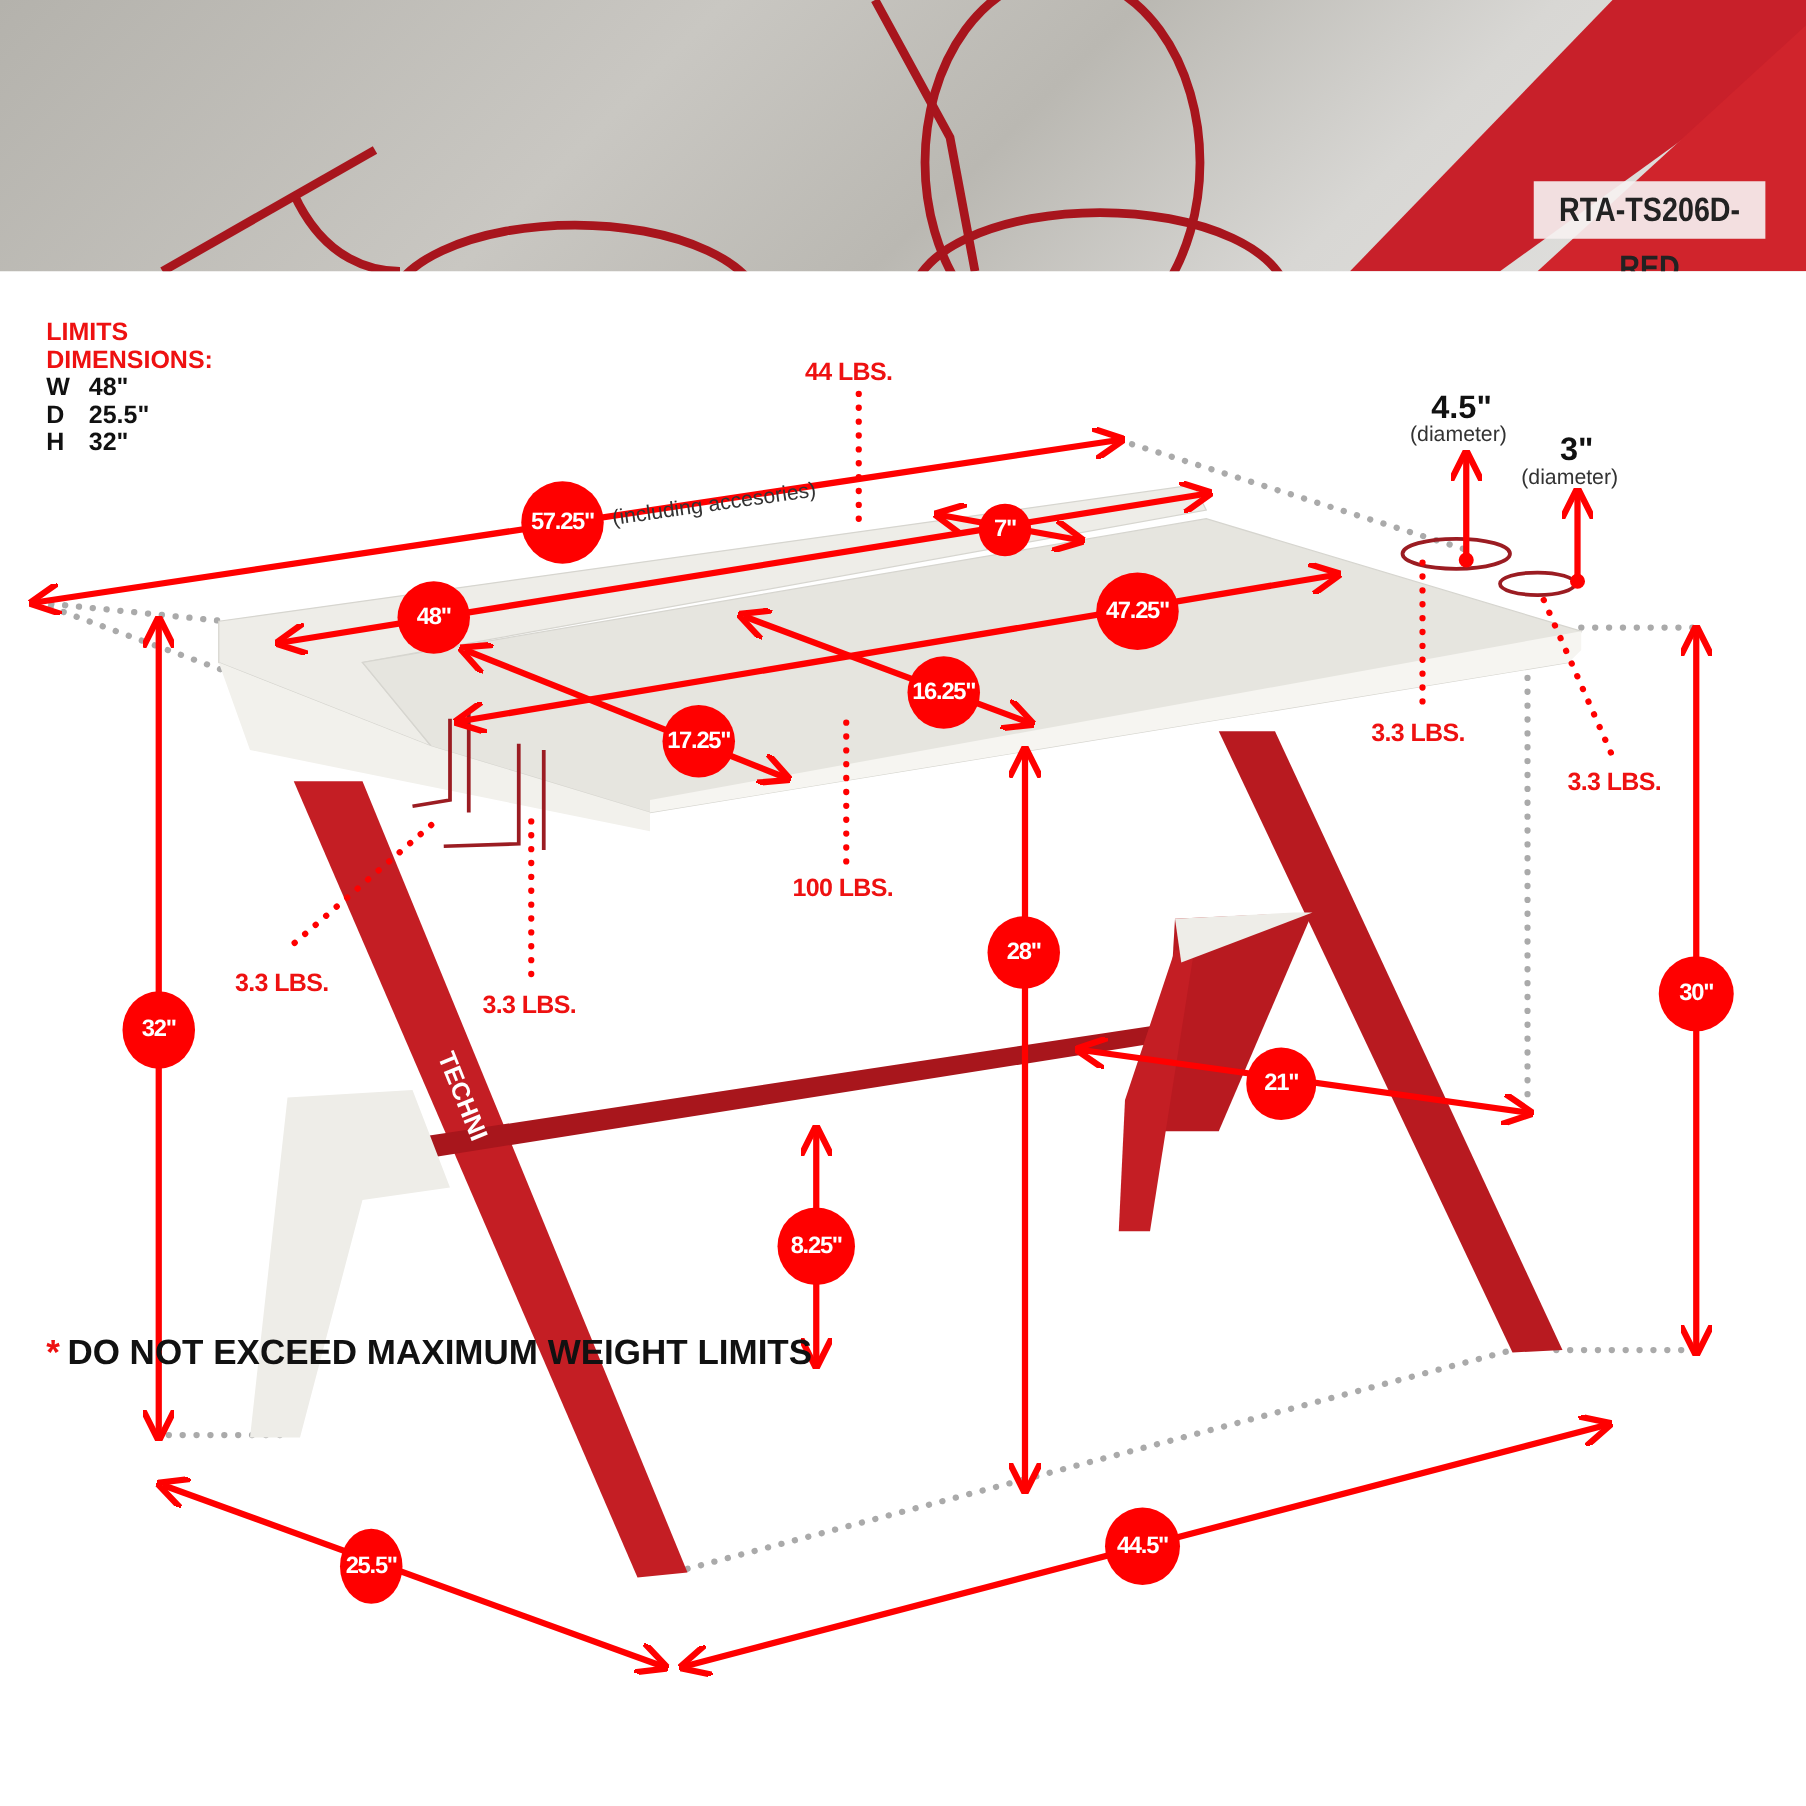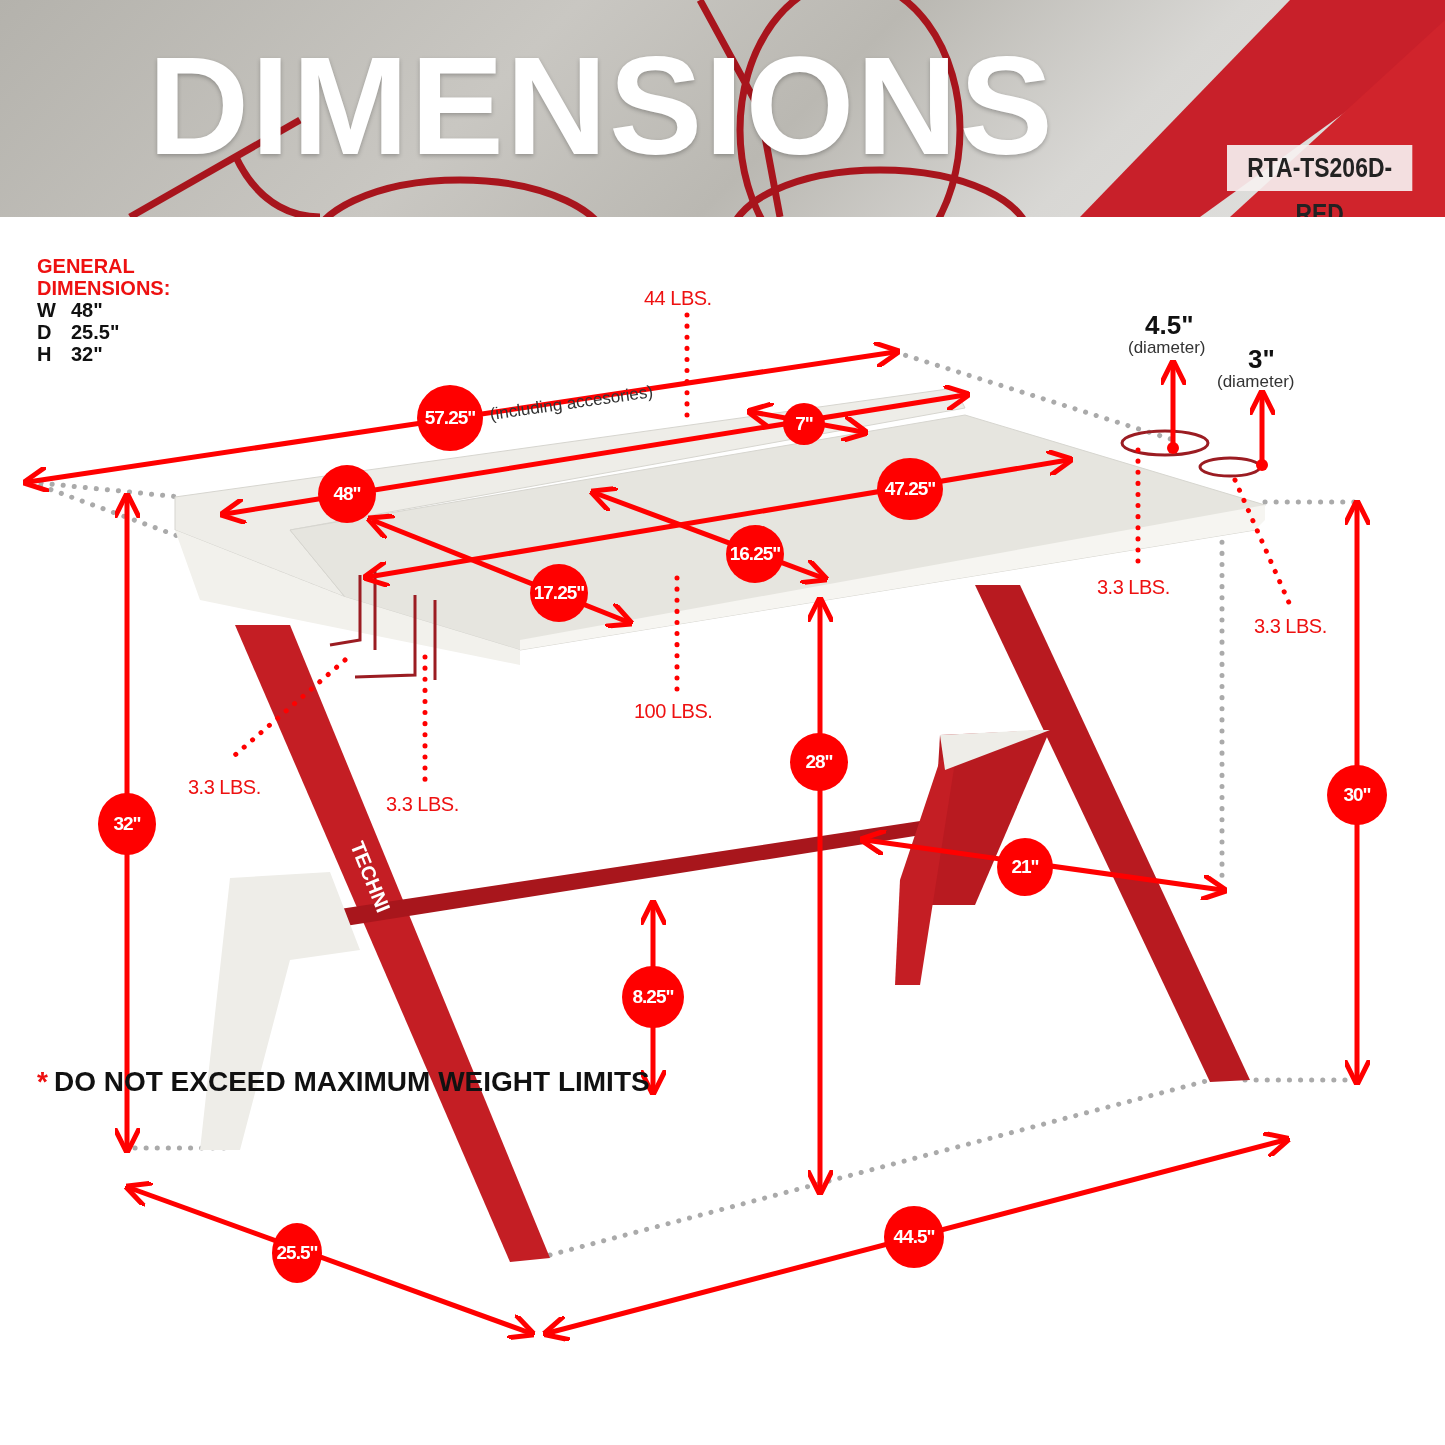--- a/index.html
+++ b/index.html
@@ -5,21 +5,21 @@
   html, body { margin:0; padding:0; }
   body { width:1445px; height:1445px; position:relative; overflow:hidden; background:#ffffff; font-family:"Liberation Sans", sans-serif; }
   .banner { position:absolute; left:0; top:0; width:1445px; height:217px; overflow:hidden;
     background: linear-gradient(135deg, #b4b2ac 0%, #c9c7c2 35%, #bab8b2 55%, #d8d7d4 75%, #e2e2e0 100%); }
   .banner-title { position:absolute; left:148px; top:36px; font-size:140px; font-weight:700; color:#ffffff; letter-spacing:2px; line-height:1; text-shadow:0 2px 4px rgba(0,0,0,0.25); font-family:"Liberation Sans", sans-serif; }
   .sku { position:absolute; left:1227px; top:145px; width:218px; height:46px; background:rgba(245,240,240,0.92); color:#222; font-size:27px; font-weight:700; line-height:46px; text-align:center; font-family:"Liberation Sans Narrow","Liberation Sans", sans-serif; transform:scaleX(0.85); transform-origin:left center; }
   .gen { position:absolute; left:37px; top:255px; font-weight:700; font-size:20px; line-height:22px; }
   .gen .h { color:#ee1111; }
   .gen .row { color:#111; }
   .gen .row span.k { display:inline-block; width:34px; }
-  .label { position:absolute; font-weight:400; color:#ee1111; font-size:20px; white-space:nowrap; letter-spacing:-0.5px; }
+  .label { position:absolute; font-weight:700; color:#ee1111; font-size:20px; white-space:nowrap; letter-spacing:-0.5px; }
   .blk { position:absolute; font-weight:700; color:#111; white-space:nowrap; }
   .sub { position:absolute; color:#333; font-size:17px; white-space:nowrap; }
   .badge { position:absolute; background:#ff0000; color:#fff; font-weight:700; border-radius:50%; display:flex; align-items:center; justify-content:center; font-size:19px; letter-spacing:-1px; }
   .warn { position:absolute; left:37px; top:1065px; font-weight:700; font-size:28px; color:#111; white-space:nowrap; }
   .warn .star { color:#ee1111; margin-right:6px; }
 </style>
 </head>
 <body>
 
 <div class="banner">
@@ -28,26 +28,25 @@
     <polygon points="1230,217 1445,20 1445,217" fill="#d0242c"></polygon>
     <g fill="none" stroke="#a8151d" stroke-width="7">
       <ellipse cx="850" cy="130" rx="110" ry="150"></ellipse>
       <ellipse cx="880" cy="240" rx="150" ry="70"></ellipse>
       <ellipse cx="460" cy="250" rx="150" ry="70"></ellipse>
       <path d="M235,155 C260,210 300,217 320,217"></path>
       <path d="M700,0 L760,110 L780,217"></path>
       <path d="M130,217 L300,120"></path>
     </g>
   </svg>
-  <div class="banner-title">DIMENSIONS</div>
   <div class="sku">RTA-TS206D-RED</div>
 </div>
 
 <div class="gen">
-  <div class="h">GENERAL</div>
+  <div class="h">LIMITS</div>
   <div class="h">DIMENSIONS:</div>
   <div class="row"><span class="k">W</span><span>48"</span></div>
   <div class="row"><span class="k">D</span><span>25.5"</span></div>
   <div class="row"><span class="k">H</span><span>32"</span></div>
 </div>
 
 <svg width="1445" height="1445" style="position:absolute;left:0;top:0">
   <defs>
     <marker id="ah" viewBox="0 0 10 10" refX="8" refY="5" markerWidth="5" markerHeight="5" orient="auto-start-reverse">
       <path d="M0,0 L10,5 L0,10" fill="none" stroke="#ff0000" stroke-width="2"></path>

